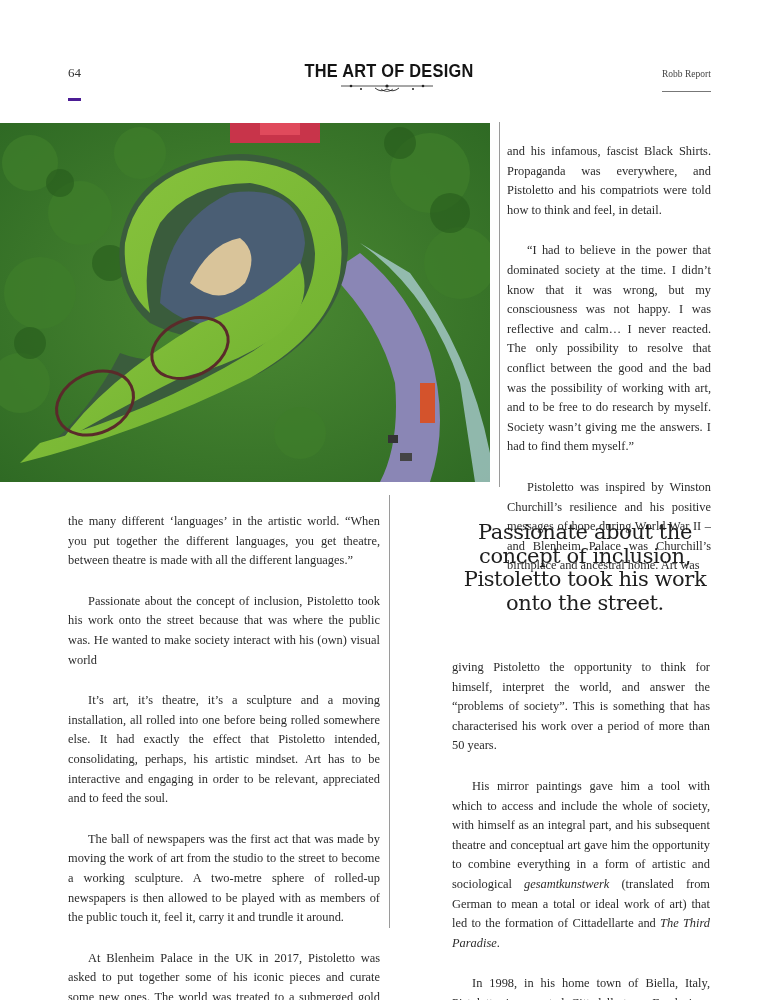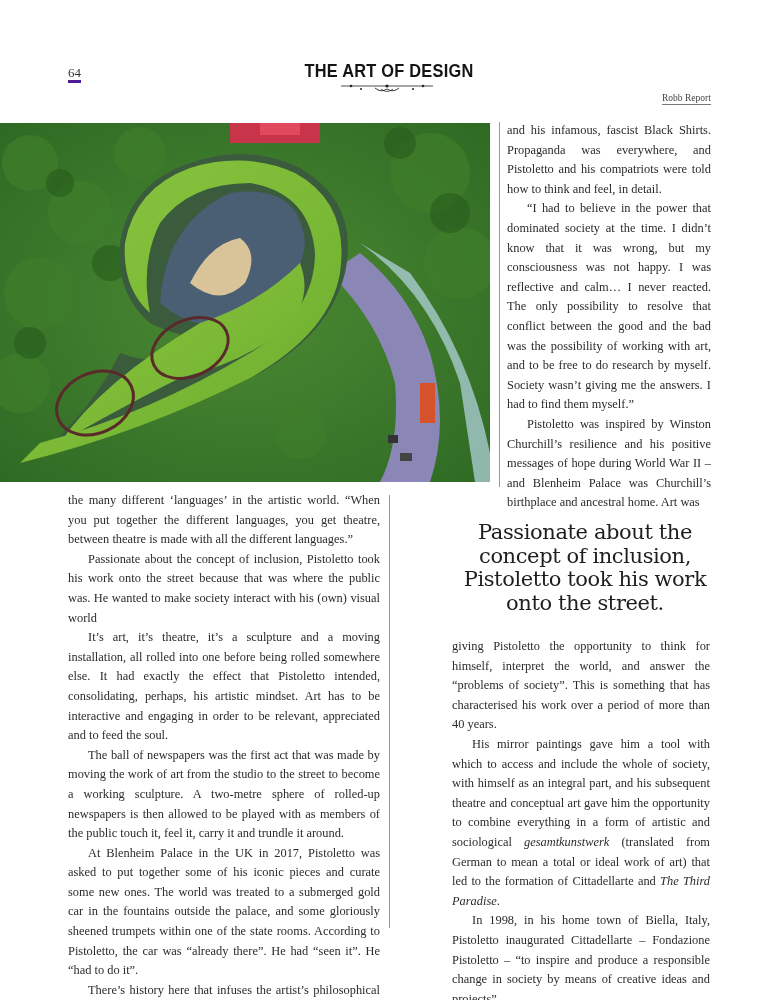--- a/index.html
+++ b/index.html
@@ -1,30 +1,30 @@
 <!DOCTYPE html>
 <html><head>
 <meta charset="utf-8">
 <style>
   * { box-sizing: border-box; margin: 0; padding: 0; }
   html, body { width: 778px; height: 1000px; background: #ffffff; overflow: hidden; }
   body { position: relative; font-family: "Liberation Serif", "DejaVu Serif", serif; color: #2a2a2a; }
 
-  .folio { position: absolute; left: 68px; top: 66px; font-size: 13px; color: #333; border-bottom: 3px solid #4c1d95; line-height: 13px; padding-bottom: 1px; }
+  .folio { position: absolute; left: 68px; top: 66px; font-size: 13px; color: #333; border-bottom: 3px solid #4c1d95; line-height: 13px; padding-bottom: 19px; }
   .section-title { position: absolute; left: 0; width: 778px; top: 60px; text-align: center; font-family: "Liberation Sans", "DejaVu Sans", sans-serif; font-weight: bold; font-size: 19px; letter-spacing: 0.3px; color: #141414; transform: scaleX(0.86); transform-origin: center; }
   .ornament { position: absolute; left: 341px; top: 83px; width: 92px; height: 12px; }
-  .brand { position: absolute; left: 662px; top: 69px; font-size: 9.5px; color: #444; border-bottom: 1px solid #777; line-height: 10px; padding-bottom: 1px; margin-top: 24px; }
+  .brand { position: absolute; left: 662px; top: 69px; font-size: 9.5px; color: #444; border-bottom: 1px solid #777; line-height: 10px; padding-bottom: 12px; }
 
   .photo { position: absolute; left: 0; top: 123px; width: 490px; height: 359px; overflow: hidden; background: #3d7a2e; }
 
   .rule-right { position: absolute; left: 499px; top: 122px; width: 1px; height: 365px; background: #9a9a9a; }
   .rule-left { position: absolute; left: 389px; top: 495px; width: 1px; height: 433px; background: #9a9a9a; }
 
   .col { position: absolute; font-size: 12.4px; line-height: 19.6px; text-align: justify; color: #2b2b2b; }
-  .col p { text-indent: 0; }
+  .col p { text-indent: 0; margin-top: 21px; }
   .col p.ind { text-indent: 20px; }
   .col-a { left: 507px; top: 121px; width: 204px; }
   .col-b { left: 68px; top: 491px; width: 312px; }
   .col-c { left: 452px; top: 637px; width: 258px; }
 
   .pullquote { position: absolute; left: 440px; top: 521px; width: 290px; text-align: center; font-size: 21px; line-height: 23.5px; color: #1e1e1e; font-family: "DejaVu Serif", "Liberation Serif", serif; font-weight: normal; letter-spacing: -0.4px; }
   em { }
 </style>
 </head>
 <body>
@@ -106,16 +106,16 @@
   <p class="ind">Passionate about the concept of inclusion, Pistoletto took his work onto the street because that was where the public was. He wanted to make society interact with his (own) visual world</p>
   <p class="ind">It’s art, it’s theatre, it’s a sculpture and a moving installation, all rolled into one before being rolled somewhere else. It had exactly the effect that Pistoletto intended, consolidating, perhaps, his artistic mindset. Art has to be interactive and engaging in order to be relevant, appreciated and to feed the soul.</p>
   <p class="ind">The ball of newspapers was the first act that was made by moving the work of art from the studio to the street to become a working sculpture. A two-metre sphere of rolled-up newspapers is then allowed to be played with as members of the public touch it, feel it, carry it and trundle it around.</p>
   <p class="ind">At Blenheim Palace in the UK in 2017, Pistoletto was asked to put together some of his iconic pieces and curate some new ones. The world was treated to a submerged gold car in the fountains outside the palace, and some gloriously sheened trumpets within one of the state rooms. According to Pistoletto, the car was “already there”. He had “seen it”. He “had to do it”.</p>
   <p class="ind">There’s history here that infuses the artist’s philosophical development. Pistoletto grew up during the time of Mussolini</p>
 </div>
 
 <div class="pullquote">Passionate about the concept of inclusion, Pistoletto took his work onto the street.</div>
 
 <div class="col col-c">
-  <p>giving Pistoletto the opportunity to think for himself, interpret the world, and answer the “problems of society”. This is something that has characterised his work over a period of more than 40 years.</p>
+  <p>giving Pistoletto the opportunity to think for himself, interpret the world, and answer the “problems of society”. This is something that has characterised his work over a period of more than 50 years.</p>
   <p class="ind"><span>His mirror paintings gave him a tool with which to access and include the whole of society, with himself as an integral part, and his subsequent theatre and conceptual art gave him the opportunity to combine everything in a form of artistic and sociological </span><em>gesamtkunstwerk</em><span> (translated from German to mean a total or ideal work of art) that led to the formation of Cittadellarte and </span><em>The Third Paradise</em><span>.</span></p>
   <p class="ind">In 1998, in his home town of Biella, Italy, Pistoletto inaugurated Cittadellarte – Fondazione Pistoletto – “to inspire and produce a responsible change in society by means of creative ideas and projects”.</p>
 </div>
 
 </body></html>

